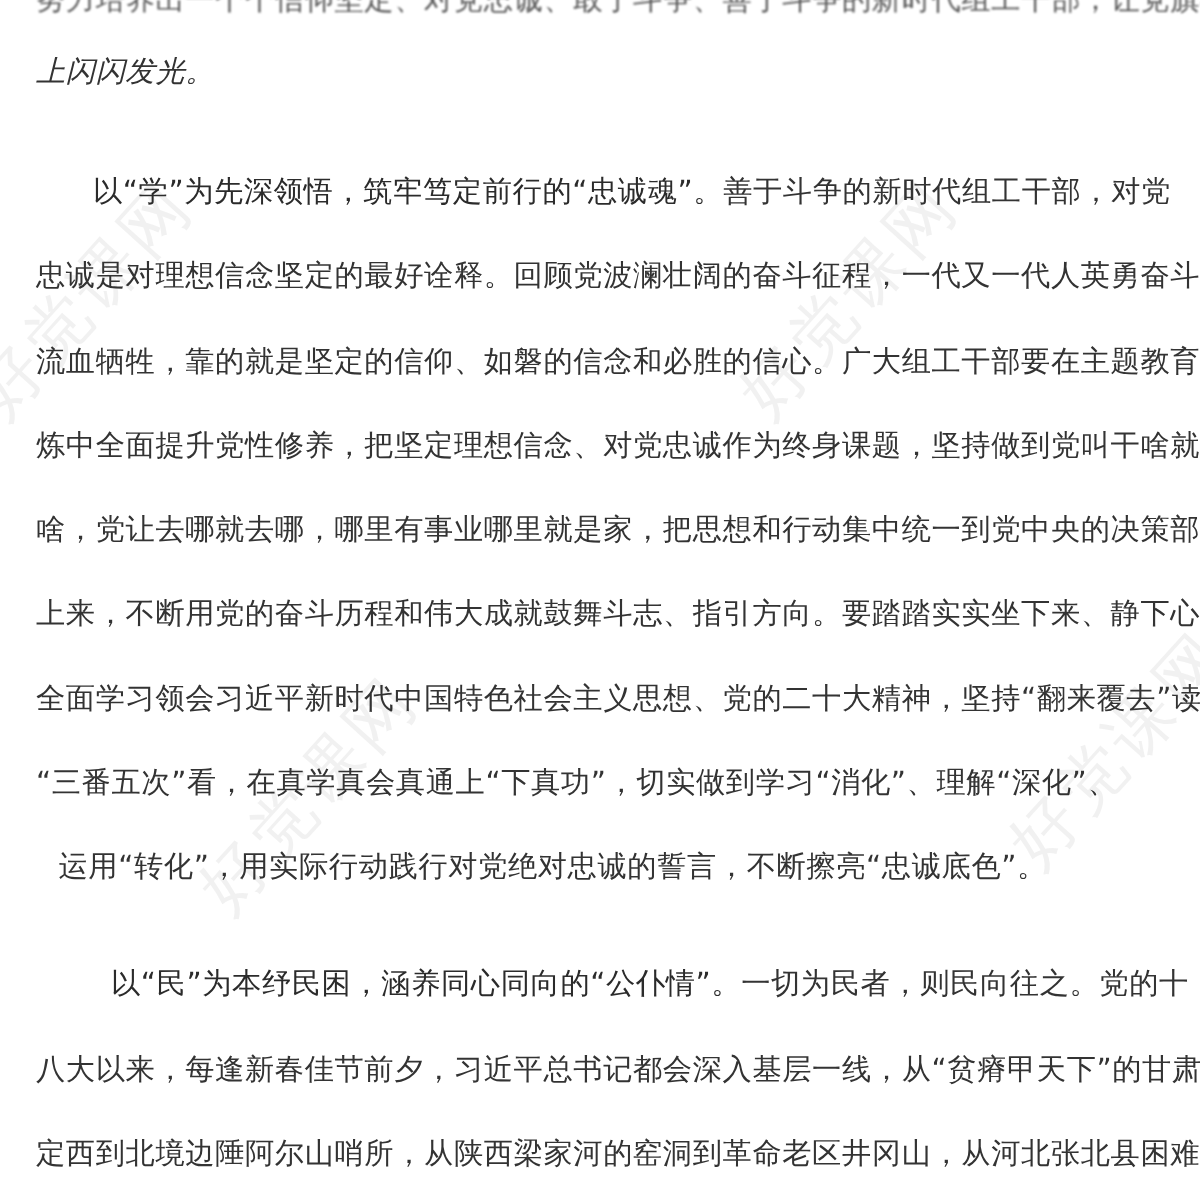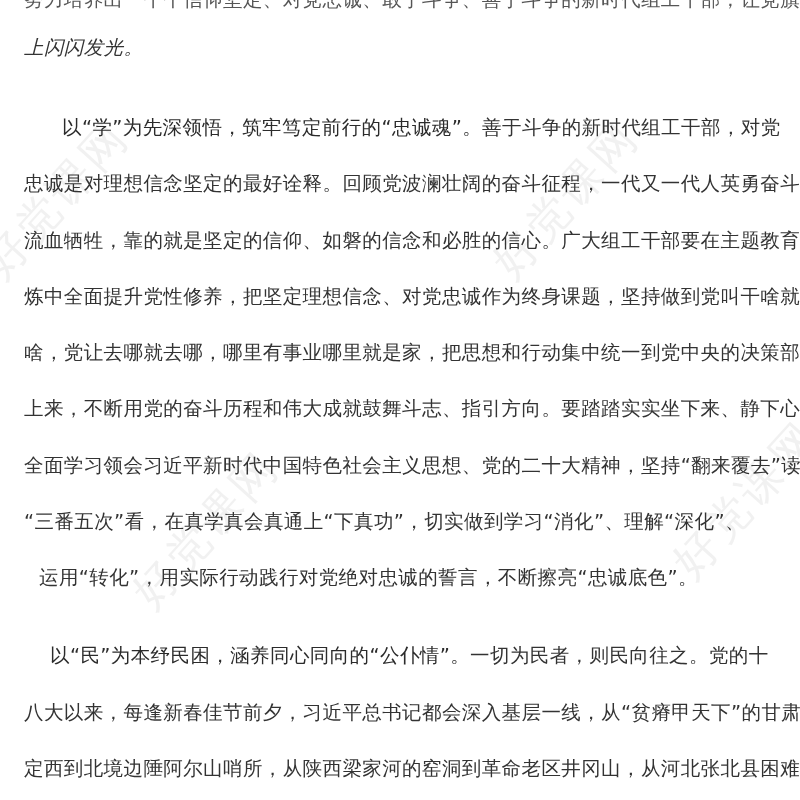--- a/index.html
+++ b/index.html
@@ -69,19 +69,19 @@
   </div>
   <div class="line" style="top:172px;">忠诚是对理想信念坚定的最好诠释。回顾党波澜壮阔的奋斗征程，一代又一代人英勇奋斗、</div>
   <div class="line" style="top:229px;">流血牺牲，靠的就是坚定的信仰、如磐的信念和必胜的信心。广大组工干部要在主题教育淬</div>
   <div class="line" style="top:285px;">炼中全面提升党性修养，把坚定理想信念、对党忠诚作为终身课题，坚持做到党叫干啥就干</div>
   <div class="line" style="top:341px;">啥，党让去哪就去哪，哪里有事业哪里就是家，把思想和行动集中统一到党中央的决策部署</div>
   <div class="line" style="top:397px;">上来，不断用党的奋斗历程和伟大成就鼓舞斗志、指引方向。要踏踏实实坐下来、静下心，</div>
   <div class="line" style="top:454px;">全面学习领会习近平新时代中国特色社会主义思想、党的二十大精神，坚持“翻来覆去”读、</div>
   <div class="line" style="top:510px;">“三番五次”看，在真学真会真通上“下真功”，切实做到学习“消化”、理解“深化”、</div>
   <div class="line" style="top:566px;margin-left:15px;">运用“转化”，用实际行动践行对党绝对忠诚的誓言，不断擦亮“忠诚底色”。</div>
 
-  <div class="line" style="top:644px; left:50px; width:722px;">
+  <div class="line" style="top:644px; left:74px; width:722px;">
     <span class="bold">以“民”为本纾民困，涵养同心同向的“公仆情”。</span><span>一切为民者，则民向往之。党的十</span>
   </div>
   <div class="line" style="top:701px;">八大以来，每逢新春佳节前夕，习近平总书记都会深入基层一线，从“贫瘠甲天下”的甘肃</div>
   <div class="line" style="top:757px;">定西到北境边陲阿尔山哨所，从陕西梁家河的窑洞到革命老区井冈山，从河北张北县困难群</div>
 
 </div>
 
 </body></html>

